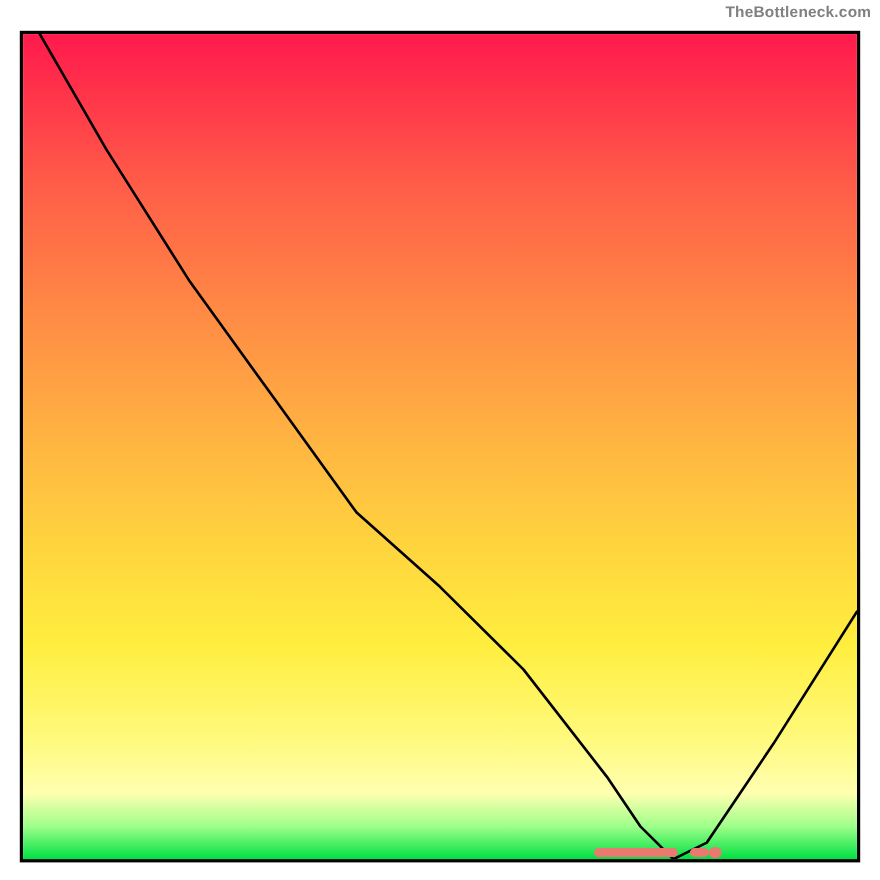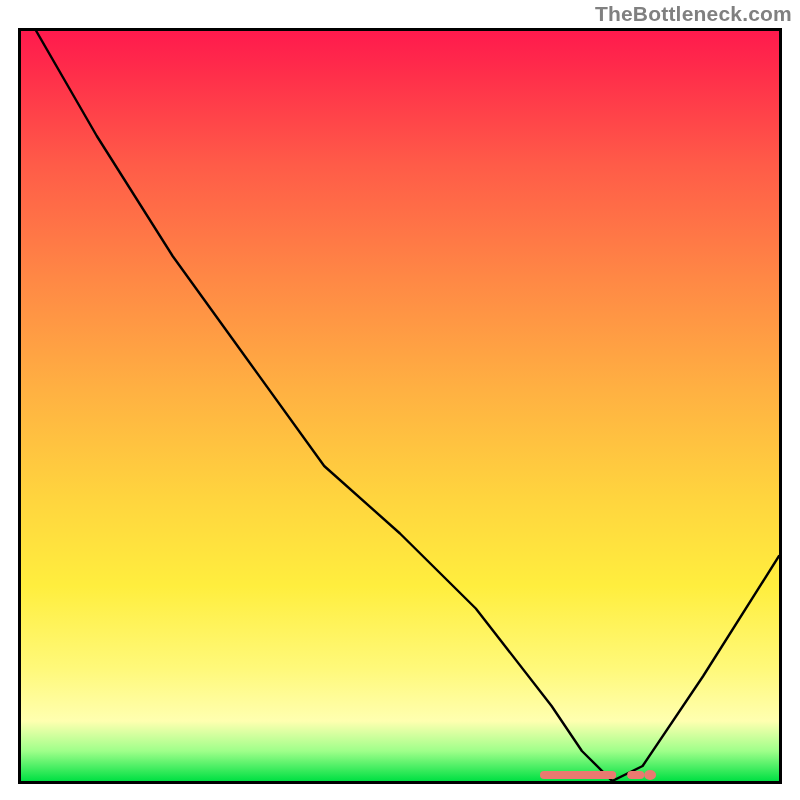--- a/index.html
+++ b/index.html
@@ -12,21 +12,21 @@
   }
   .container {
     position: relative;
     width: 800px;
     height: 800px;
   }
   .watermark {
     position: absolute;
     top: 2px;
     right: 8px;
-    font-size: 21px;
+    font-size: 14px;
     font-weight: bold;
     color: #808080;
     letter-spacing: 0.2px;
   }
   .plot-frame {
     position: absolute;
     left: 18px;
     top: 28px;
     width: 764px;
     height: 756px;

